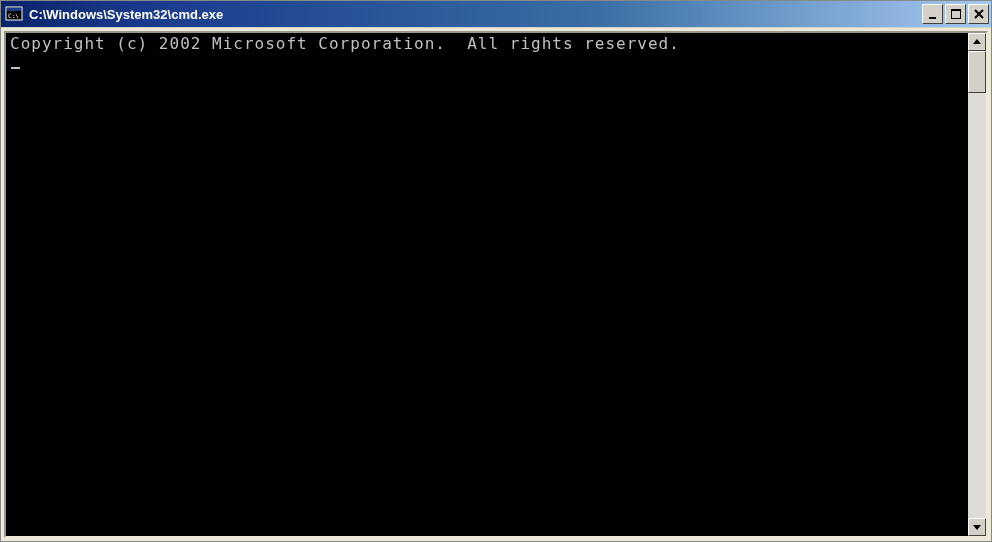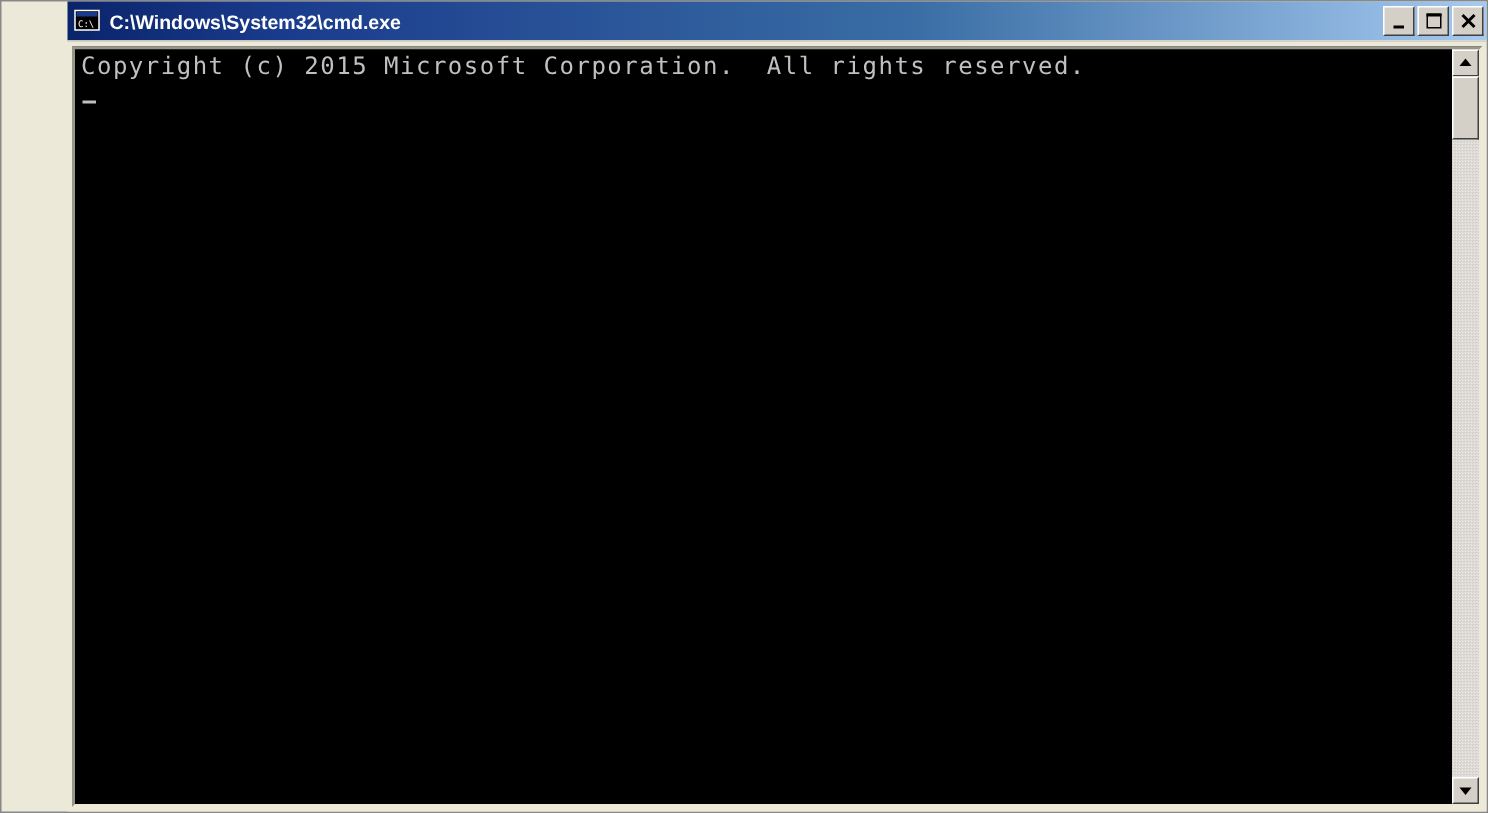--- a/index.html
+++ b/index.html
@@ -12,21 +12,20 @@
     background: #c0c0c0;
   }
   .window {
     width: 992px;
     height: 542px;
     box-sizing: border-box;
     border: 1px solid #888;
     background: #ece9d8;
     display: flex;
     flex-direction: column;
-    padding-left: 44px;
   }
   .titlebar {
     height: 26px;
     background: linear-gradient(to right, #0a246a 0%, #1a3b8c 15%, #3a6ea5 60%, #a6caf0 100%);
     display: flex;
     align-items: center;
     padding: 0 2px 0 4px;
     box-sizing: border-box;
     flex-shrink: 0;
   }
@@ -177,21 +176,21 @@
       <div class="caption-btn">
         <svg width="12" height="12" viewBox="0 0 12 12">
             <path d="M2 2 L10 10 M10 2 L2 10" stroke="#000" stroke-width="2"></path>
           </svg>
       </div>
     </div>
   </div>
 
   <div class="client-frame">
     <div class="console-wrap">
-      <div class="console"><span class="line">Copyright (c) 2015 Microsoft Corporation.  All rights reserved.</span><span class="line"></span><span class="line"><span class="cursor"></span></span></div>
+      <div class="console"><span class="line">Copyright (c) 2002 Microsoft Corporation.  All rights reserved.</span><span class="line"></span><span class="line"><span class="cursor"></span></span></div>
       <div class="scrollbar">
         <div class="scroll-btn">
           <svg width="10" height="10" viewBox="0 0 10 10">
               <path d="M5 2 L9 7 L1 7 Z" fill="#000"></path>
             </svg>
         </div>
         <div class="scroll-track">
           <div class="scroll-thumb"></div>
         </div>
         <div class="scroll-btn">

